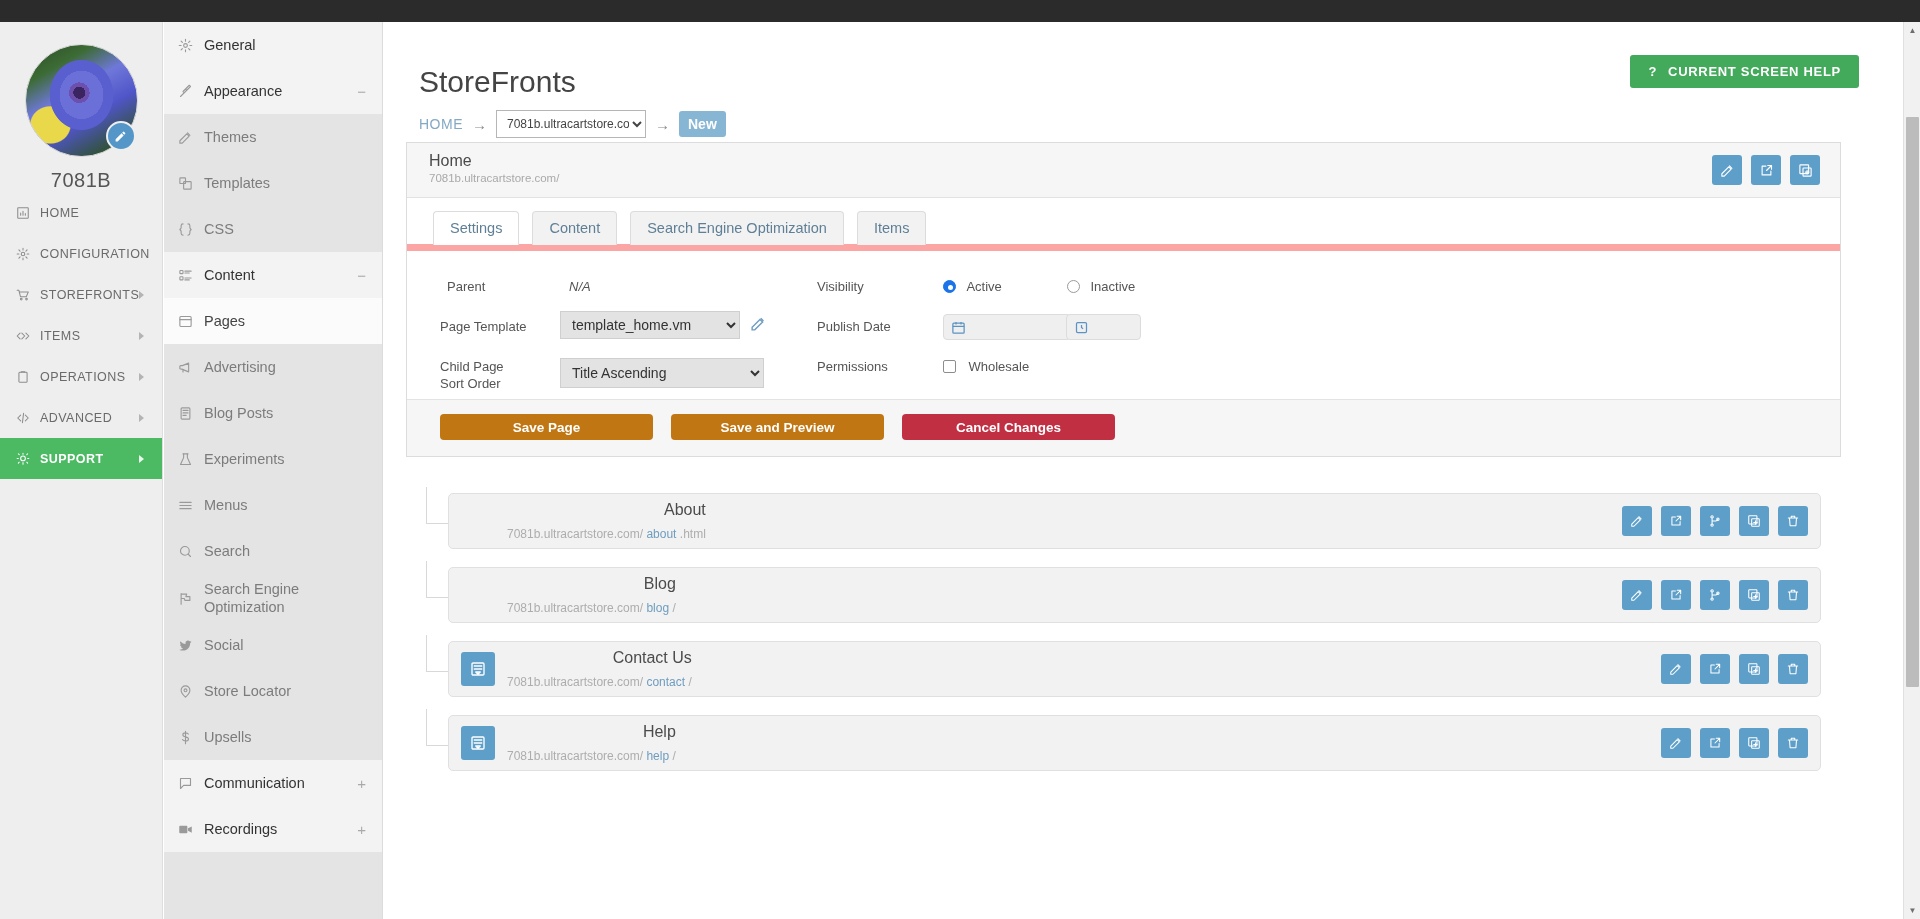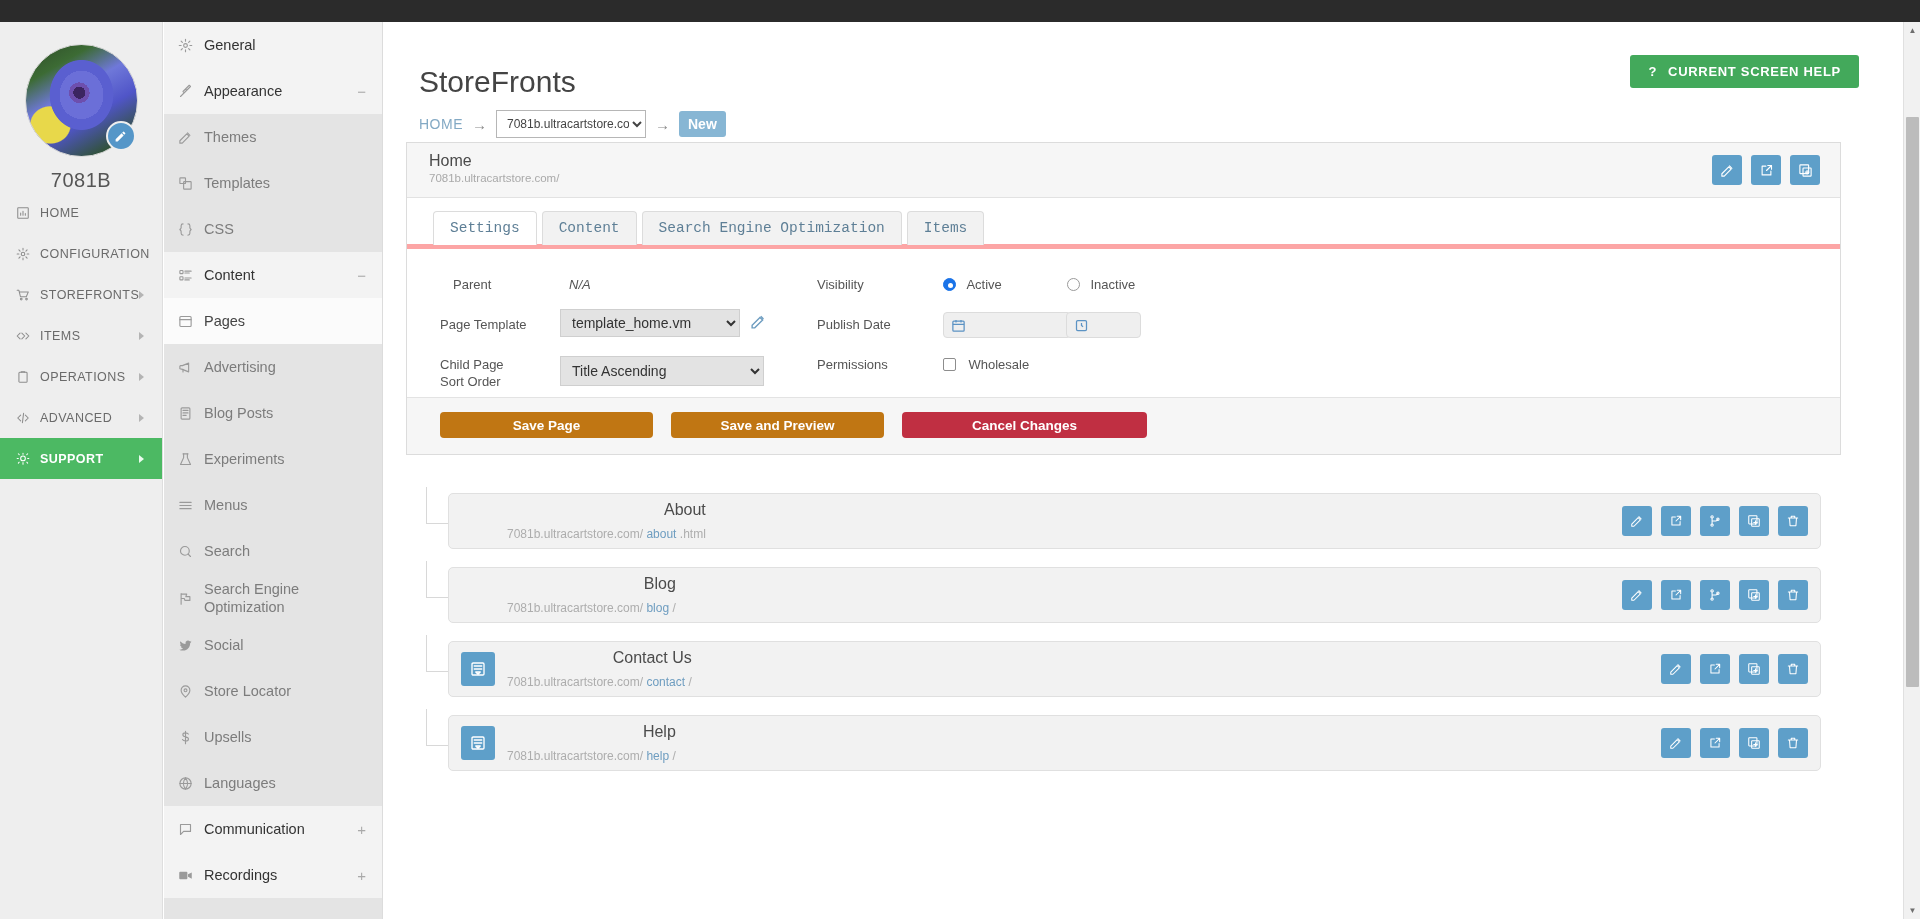--- a/index.html
+++ b/index.html
@@ -131,22 +131,22 @@
   #card-head .t2 { font-size: 11.5px; color: #a9a9a9; margin-top: 2px; }
   .icon-btn {
     width: 30px; height: 30px; background: #5e9fc9; border: none;
     border-radius: 3px; color: #fff; font-size: 13px; cursor: pointer;
     display: inline-flex; align-items: center; justify-content: center;
   }
   #card-head-actions {
     position: absolute; right: 20px; top: 12px; display: flex; gap: 9px;
   }
   #tabs {
-    display: flex; gap: 5px; padding: 12px 0 0 26px;
-    border-bottom: 5px solid #fca5a5; background: #fff; font-family: Liberation Mono, monospace;
+    display: flex; gap: 13px; padding: 12px 0 0 26px;
+    border-bottom: 7px solid #fca5a5; background: #fff;
   }
   .tab {
     border: 1px solid #dcdcdc; border-bottom: none;
     border-radius: 4px 4px 0 0; background: #f2f2f2;
     padding: 8px 16px 9px; font-size: 14.5px; color: #5e7f96;
     position: relative; top: 1px; cursor: pointer;
   }
   .tab.active { background: #fff; color: #5e7f96; }
 
   #form-area { padding: 26px 0 18px 0; position: relative; min-height: 148px; }
@@ -180,21 +180,21 @@
     border-top: 1px solid #e3e3e3; background: #f6f6f6;
     padding: 14px 0 16px 33px; display: flex; gap: 18px;
   }
   .big-btn {
     border: none; border-radius: 4px; color: #fff; font-weight: bold;
     font-size: 13.5px; height: 26px; cursor: pointer;
     font-family: "Liberation Sans", sans-serif;
   }
   .btn-save { background: #c07613; width: 213px; }
   .btn-preview { background: #c07613; width: 213px; }
-  .btn-cancel { background: #c02f42; width: 245px; }
+  .btn-cancel { background: #c02f42; width: 213px; }
 
   
   #page-list { position: absolute; left: 22px; top: 465px; width: 1435px; }
   .tree-row { position: relative; height: 74px; }
   .tree-row .elbow {
     position: absolute; left: 20px; top: 0; width: 22px; height: 37px;
     border-left: 1px solid #d8d8d8; border-bottom: 1px solid #d8d8d8;
   }
   .row-card {
     position: absolute; left: 42px; right: 20px; top: 6px; height: 56px;
@@ -453,29 +453,20 @@
       </span>
       <span class="sub-label">Store Locator</span>
     </div>
     <div class="sub-item">
       <span class="sub-ico">
         <svg width="15" height="15" viewBox="0 0 24 24" fill="none" stroke="currentColor" stroke-width="1.8" stroke-linecap="round" stroke-linejoin="round">
           <path d="M12 2v20M16.5 6.5c-.8-1.3-2.4-2-4.5-2-2.5 0-4.2 1.2-4.2 3s1.5 2.7 4.2 3.2c3 .6 4.7 1.5 4.7 3.5s-2 3.3-4.7 3.3c-2.3 0-4-.8-4.8-2.2"></path>
         </svg>
       </span>
       <span class="sub-label">Upsells</span>
-    </div>
-    <div class="sub-item">
-      <span class="sub-ico">
-        <svg width="15" height="15" viewBox="0 0 24 24" fill="none" stroke="currentColor" stroke-width="1.8" stroke-linecap="round" stroke-linejoin="round">
-          <circle cx="12" cy="12" r="9"></circle>
-          <path d="M3 12h18M12 3a15 15 0 010 18M12 3a15 15 0 000 18"></path>
-        </svg>
-      </span>
-      <span class="sub-label">Languages</span>
     </div>
     <div class="sub-item group">
       <span class="sub-ico">
         <svg width="15" height="15" viewBox="0 0 24 24" fill="none" stroke="currentColor" stroke-width="1.8" stroke-linecap="round" stroke-linejoin="round">
           <path d="M4 4h16v11H9l-5 5V4z"></path>
         </svg>
       </span>
       <span class="sub-label">Communication</span>
       <span class="toggle">+</span>
     </div>
@@ -543,21 +534,21 @@
 
     <div id="tabs">
         <div class="tab active"><span>Settings</span></div>
         <div class="tab"><span>Content</span></div>
         <div class="tab"><span>Search Engine Optimization</span></div>
         <div class="tab"><span>Items</span></div>
       </div>
 
     <div id="form-area">
 
-      <div class="fld" style="left:46px; top:28px;">Parent</div>
+      <div class="fld" style="left:40px; top:28px;">Parent</div>
       <div class="fld" style="left:162px; top:28px; font-style:italic;">N/A</div>
 
       <div class="fld" style="left:33px; top:68px;">Page Template</div>
       <select class="sel" id="tpl-select" style="position:absolute; left:153px; top:60px; width:180px;"><option>template_home.vm</option></select>
       <span style="position:absolute; left:343px; top:64px;">
         <svg width="17" height="17" viewBox="0 0 24 24" fill="none" stroke="#6e9dc0" stroke-width="2">
             <path d="M3 17.25V21h3.75L17.8 9.94l-3.75-3.75L3 17.25z"></path>
             <path d="M15.2 4.7l3.75 3.75"></path>
           </svg>
       </span>

